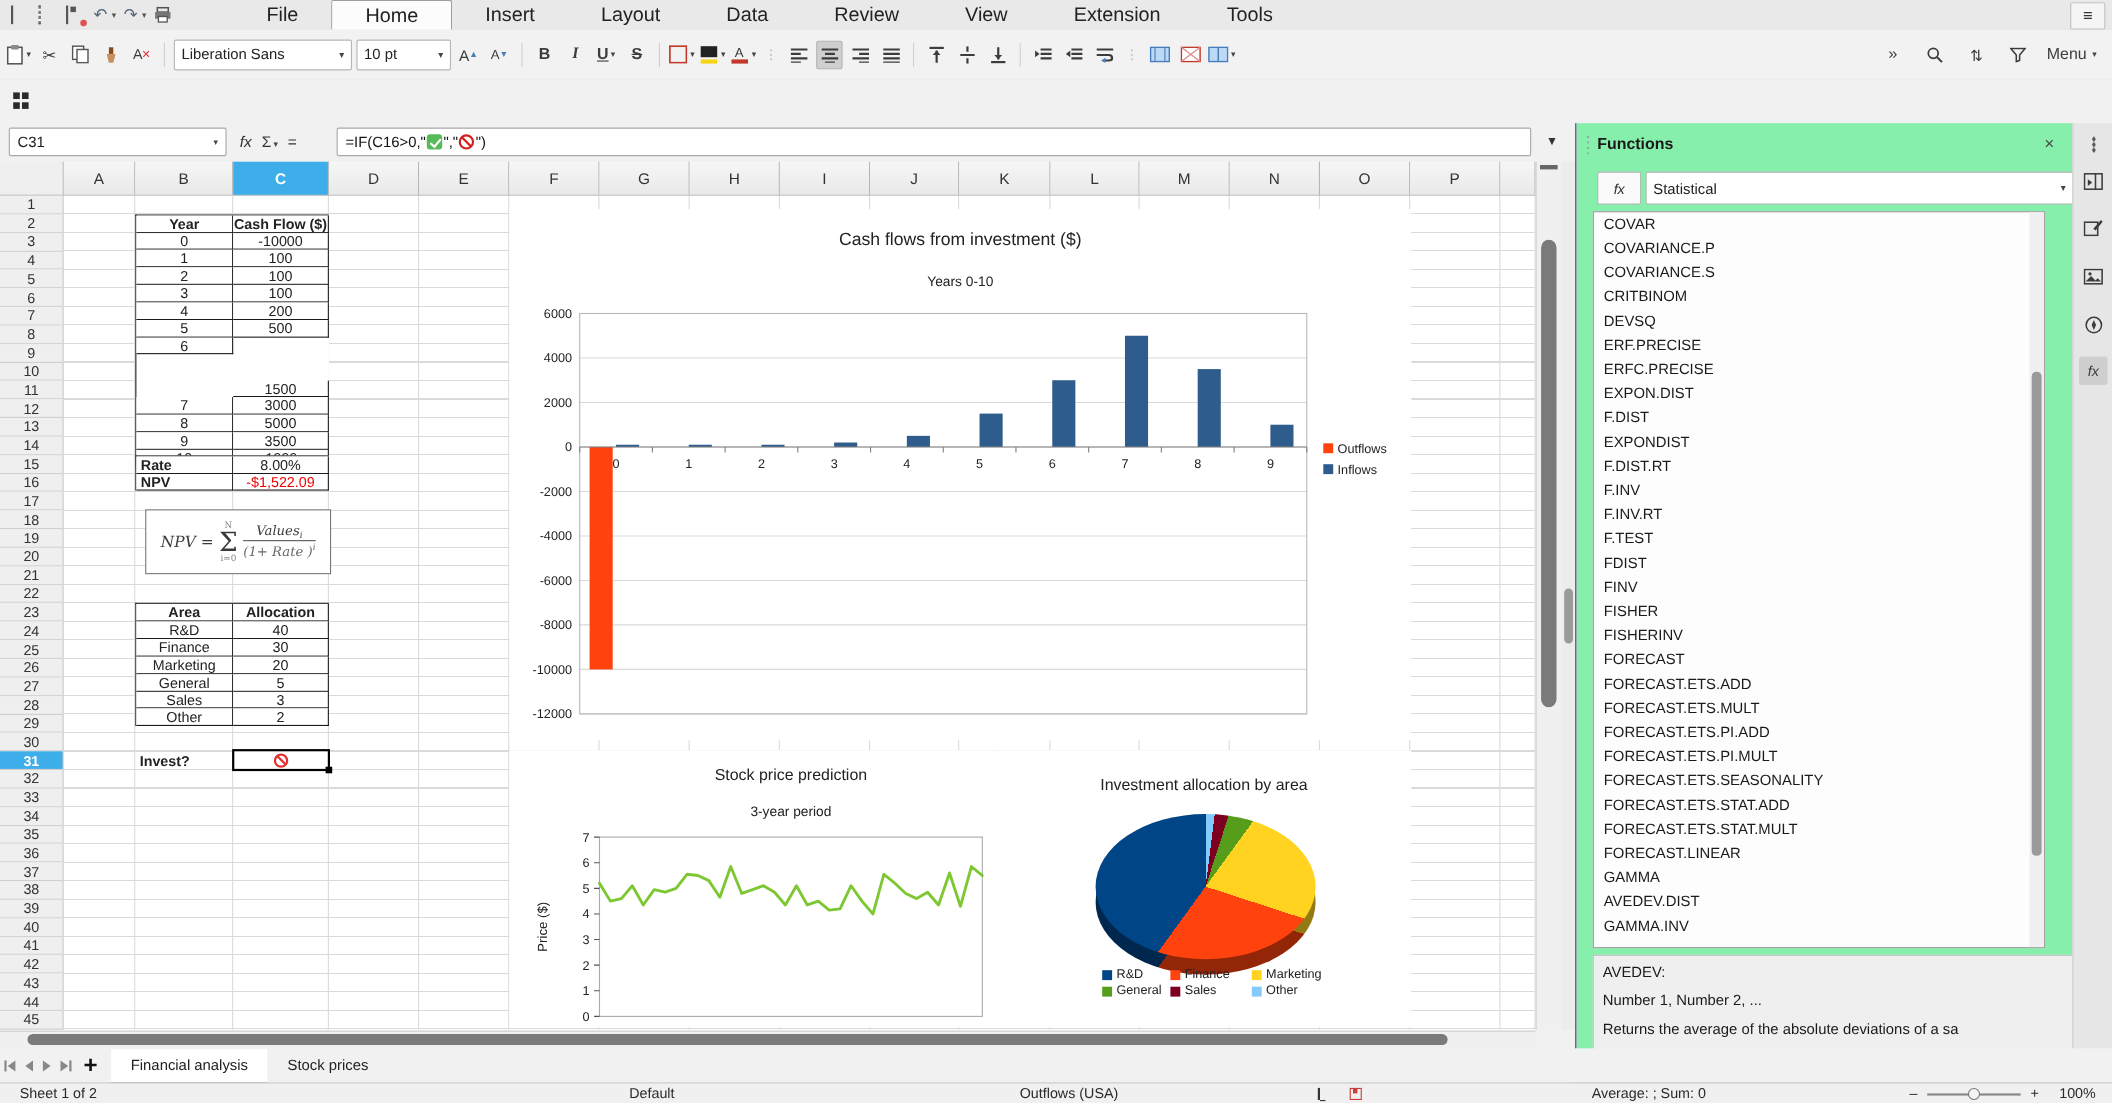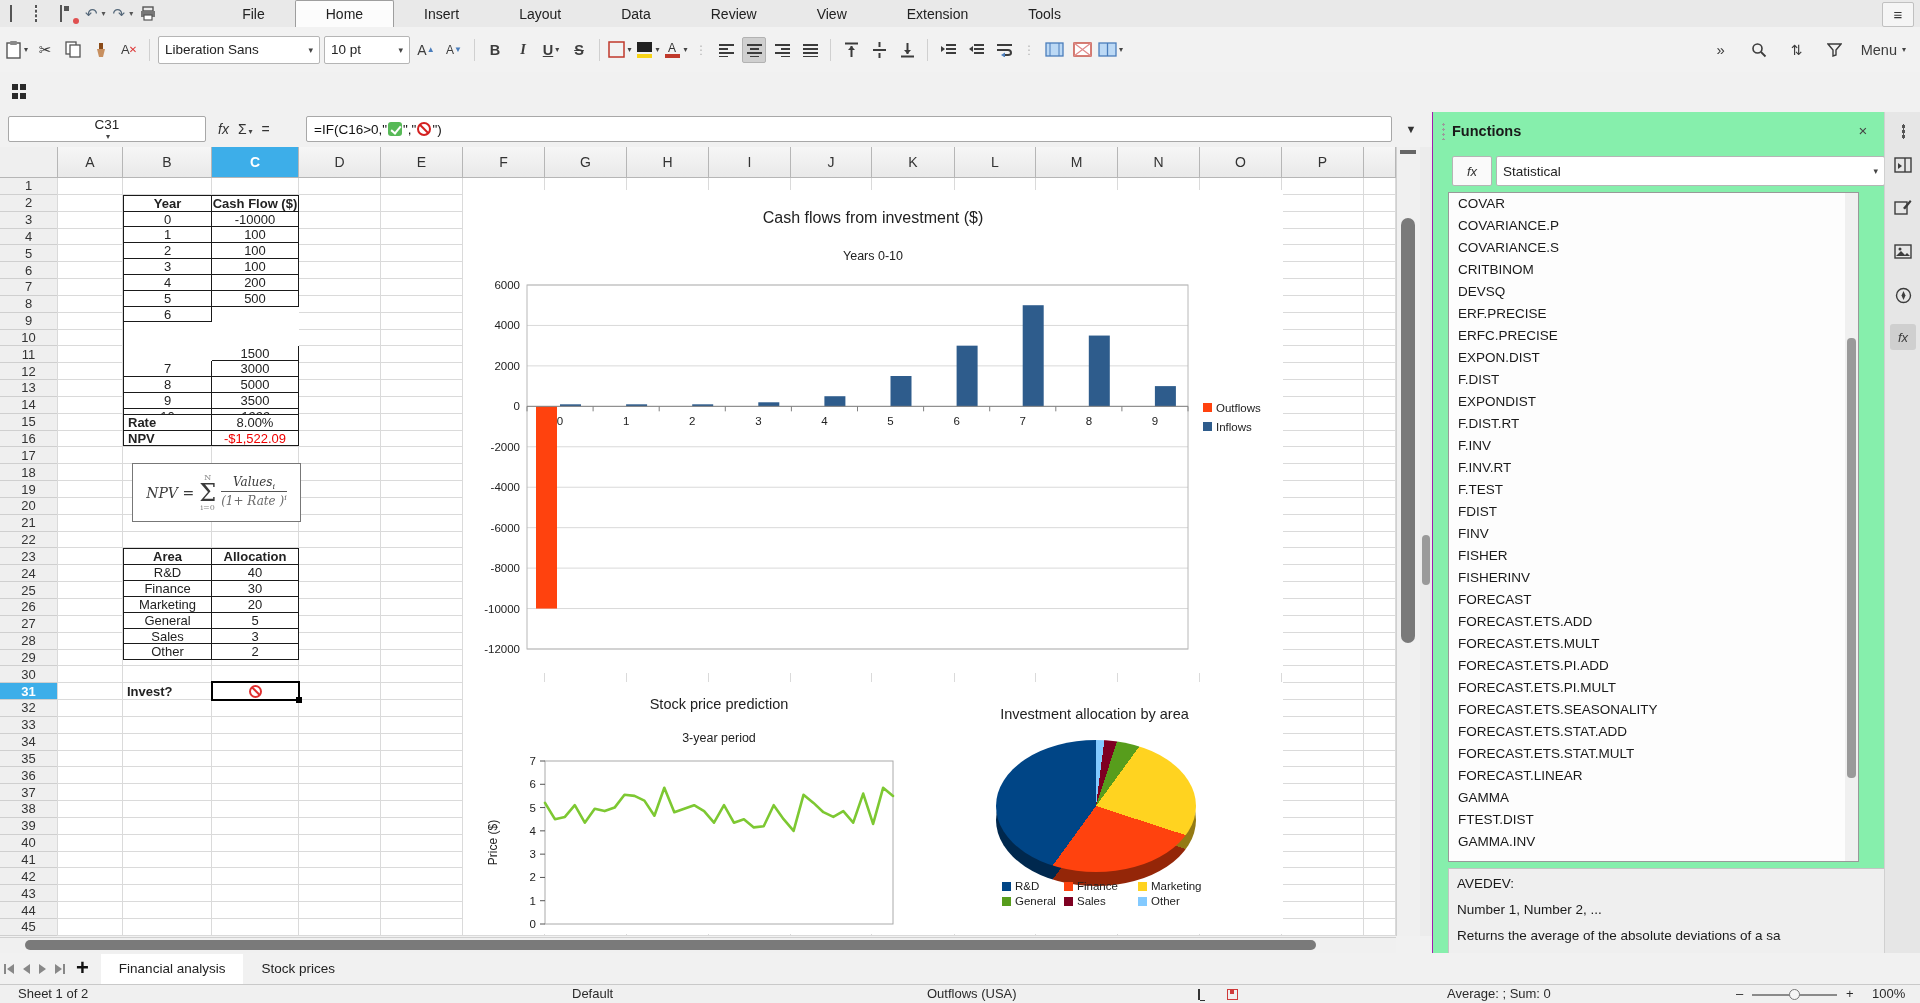--- a/index.html
+++ b/index.html
@@ -8,40 +8,40 @@
   #row-menu{position:absolute;left:0;top:0;width:1920px;height:27px;background:#e9e9e9;border-bottom:1px solid #d4d4d4;display:flex;align-items:center;}
   #quick-icons{display:flex;align-items:center;gap:7px;padding:0 10px;}
   .qico{width:18px;height:16px;position:relative;display:inline-block;}
   .doc{width:12px;height:15px;border:1.5px solid #555;background:#fff;margin:0 auto;}
   .floppy{width:13px;height:13px;border:1.5px solid #555;background:#fff;margin:0 auto;position:relative;}
   .floppy::after{content:"";position:absolute;left:3px;top:0;width:5px;height:5px;background:#555;}
   .reddot{position:absolute;right:-1px;bottom:-2px;width:6px;height:6px;border-radius:50%;background:#e05050;}
   .arrowtxt{font-size:15px;color:#55687a;line-height:16px;}
   .mini-caret{font-size:8px;color:#555;margin-left:-3px;}
   #menu-tabs{display:flex;height:27px;margin-left:44px;}
-  .menu-tab{padding:0 30px;display:flex;align-items:center;font-size:14px;color:#222;height:27px;box-sizing:border-box;}
+  .menu-tab{padding:0 30px;display:flex;align-items:center;font-size:18px;color:#222;height:27px;box-sizing:border-box;}
   .menu-tab.active{background:#fcfcfc;border:1px solid #9e9e9e;border-bottom:none;border-radius:2px 2px 0 0;}
   #hamburger-btn{position:absolute;right:6px;top:2px;width:30px;height:23px;border:1px solid #c0c0c0;background:#f5f5f5;border-radius:2px;display:flex;align-items:center;justify-content:center;font-size:15px;color:#333;}
   #row-toolbar{position:absolute;left:0;top:27px;width:1920px;height:45px;background:#f2f2f2;border-bottom:1px solid #dcdcdc;display:flex;align-items:center;}
   .tgroup{display:flex;align-items:center;gap:4px;padding:0 5px;}
   .tsep{width:1px;height:22px;background:#d0d0d0;margin:0 3px;}
   .tsep-dots{color:#b5b5b5;font-size:12px;letter-spacing:0;margin:0 2px;}
   .tbtn{min-width:24px;height:26px;display:flex;align-items:center;justify-content:center;border-radius:2px;color:#3c3c3c;position:relative;}
   .tbtn.toggled{background:#cfcfcf;border:1px solid #b2b2b2;box-sizing:border-box;}
   .tbtn svg{display:block;}
   .caret{font-size:8px;color:#444;margin-left:2px;}
   .combo{height:26px;background:#fff;border:1px solid #b5b5b5;border-radius:2px;display:flex;align-items:center;justify-content:space-between;padding:0 6px;font-size:13.5px;color:#222;}
   .combo .caret{font-size:9px;}
   .fmt-letter{font-size:14.5px;font-weight:bold;}
   #row-three{position:absolute;left:0;top:72px;width:1920px;height:40px;background:#f1f1f1;}
   #grid-glyph{position:absolute;left:12px;top:12px;width:20px;height:17px;}
   #grid-glyph i{position:absolute;width:6px;height:6px;background:#2a2a2a;}
   
   #row-formula{position:absolute;left:0;top:112px;width:1432px;height:35px;background:#f1f1f1;}
-  #name-box{position:absolute;left:8px;top:4px;width:198px;height:26px;background:#fff;border:1px solid #a8a8a8;border-radius:2px;display:flex;align-items:center;justify-content:space-between;padding:0 7px;box-sizing:border-box;font-size:13.5px;flex-direction:column;}
+  #name-box{position:absolute;left:8px;top:4px;width:198px;height:26px;background:#fff;border:1px solid #a8a8a8;border-radius:2px;display:flex;align-items:center;justify-content:space-between;padding:0 7px;box-sizing:border-box;font-size:13.5px;}
   .fxgroup{position:absolute;left:218px;top:4px;height:26px;display:flex;align-items:center;gap:9px;font-size:14px;color:#333;}
   #formula-input{position:absolute;left:306px;top:4px;width:1086px;height:26px;background:#fff;border:1px solid #a8a8a8;border-radius:2px;display:flex;align-items:center;padding:0 7px;box-sizing:border-box;font-size:13.5px;color:#111;}
   #formula-expand{position:absolute;left:1398px;top:8px;width:26px;height:18px;display:flex;align-items:center;justify-content:center;color:#333;font-size:11px;}
   .emoji-check{display:inline-block;width:14px;height:14px;background:#57b957;border-radius:3px;position:relative;vertical-align:-2px;margin:0 1px;}
   .emoji-check::after{content:"";position:absolute;left:4.5px;top:1.5px;width:4px;height:8px;border:solid #fff;border-width:0 2px 2px 0;transform:rotate(40deg);}
   .emoji-no{display:inline-block;width:14px;height:14px;border:2.5px solid #d42020;border-radius:50%;position:relative;vertical-align:-3px;box-sizing:border-box;margin:0 1px;}
   .emoji-no::after{content:"";position:absolute;left:-1.5px;top:3.8px;width:12px;height:2.4px;background:#d42020;transform:rotate(45deg);}
   
   #corner-box{position:absolute;left:0;top:147px;width:58px;height:31px;background:#efefef;border-right:1px solid #b6b6b6;border-bottom:1px solid #b6b6b6;box-sizing:border-box;}
   #col-headers{position:absolute;left:58px;top:147px;width:1338px;height:31px;}
@@ -728,21 +728,21 @@
         <div class="fn-item">FORECAST</div>
         <div class="fn-item">FORECAST.ETS.ADD</div>
         <div class="fn-item">FORECAST.ETS.MULT</div>
         <div class="fn-item">FORECAST.ETS.PI.ADD</div>
         <div class="fn-item">FORECAST.ETS.PI.MULT</div>
         <div class="fn-item">FORECAST.ETS.SEASONALITY</div>
         <div class="fn-item">FORECAST.ETS.STAT.ADD</div>
         <div class="fn-item">FORECAST.ETS.STAT.MULT</div>
         <div class="fn-item">FORECAST.LINEAR</div>
         <div class="fn-item">GAMMA</div>
-        <div class="fn-item">FTEST.DIST</div>
+        <div class="fn-item">AVEDEV.DIST</div>
         <div class="fn-item">GAMMA.INV</div>
       </div>
     <div id="sb-list-scroll">
         <span id="sb-list-thumb"></span>
       </div>
     <div id="sb-desc">
       <div>AVEDEV:</div>
       <div>Number 1, Number 2, ...</div>
       <div>Returns the average of the absolute deviations of a sa</div>
     </div>

